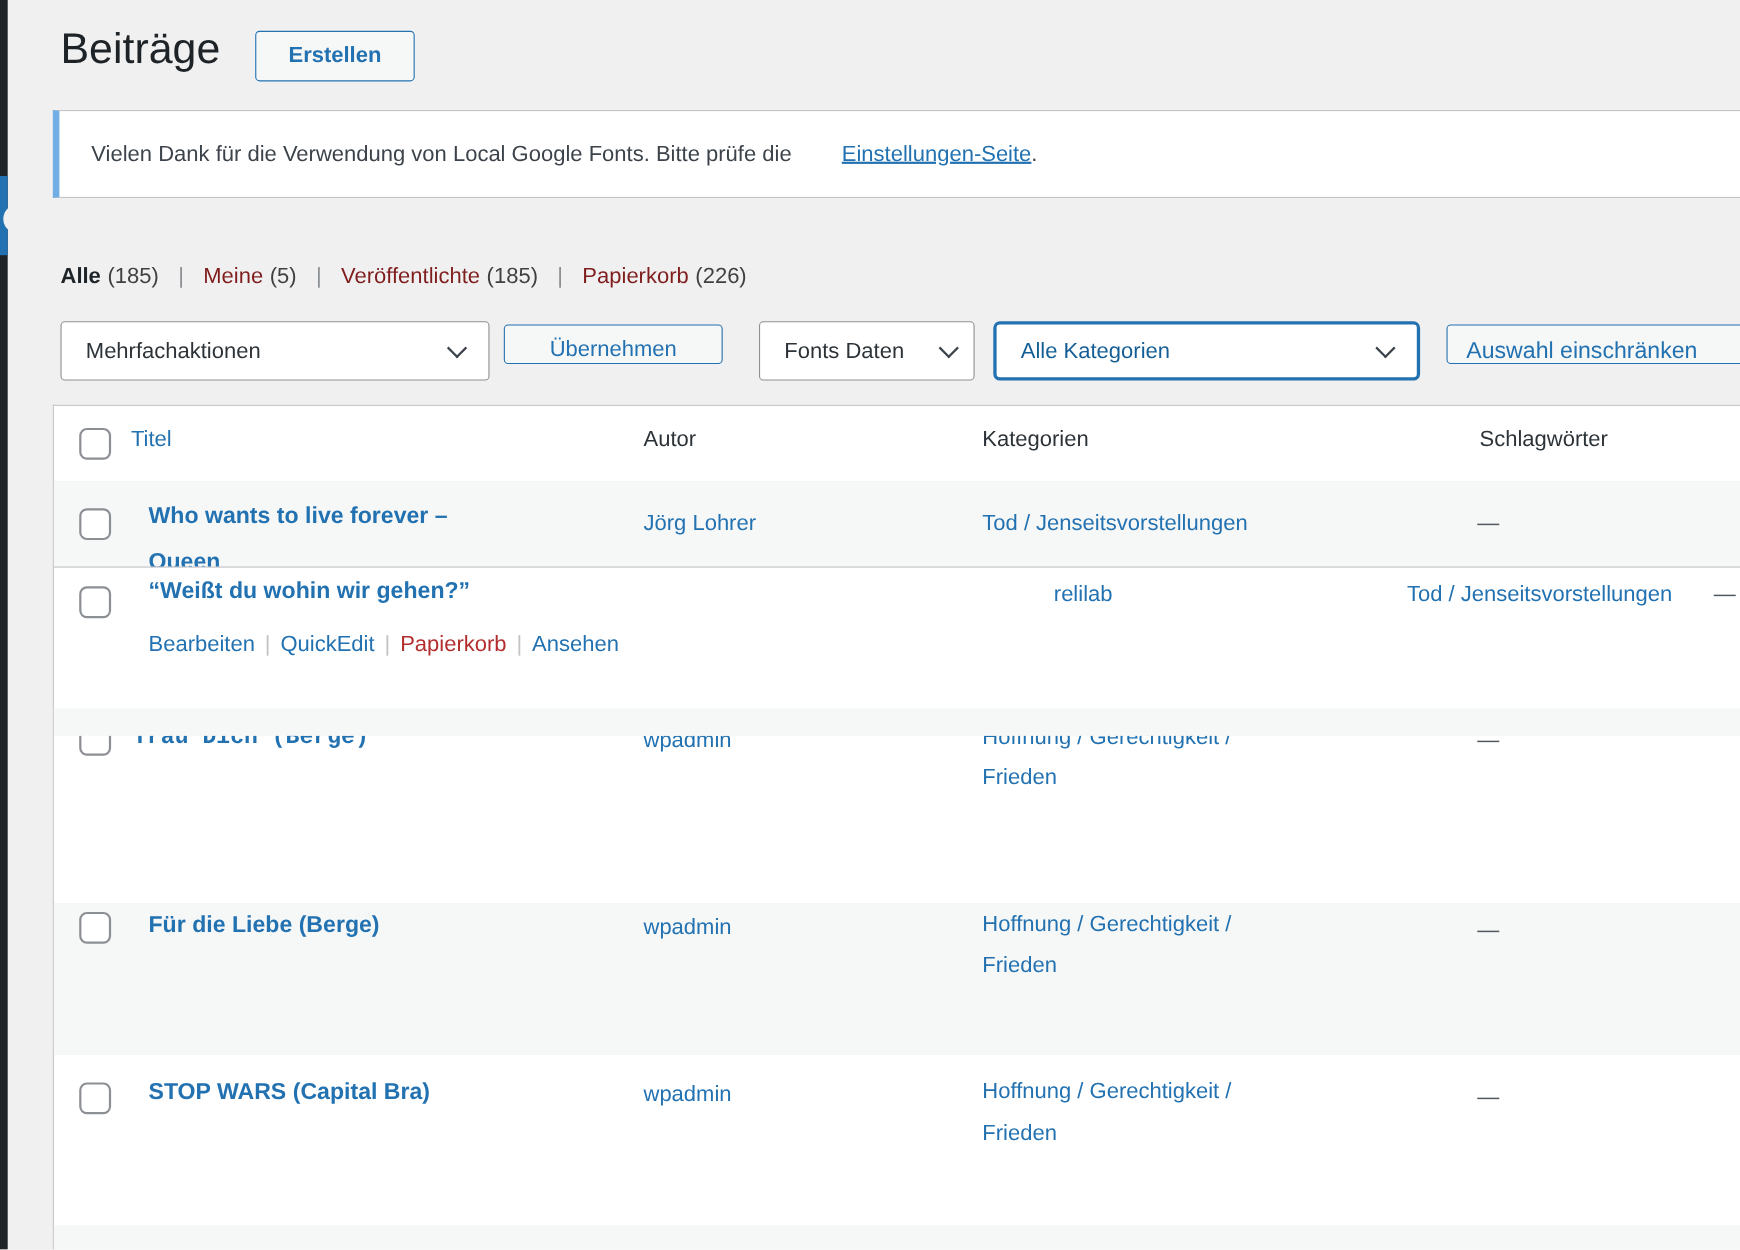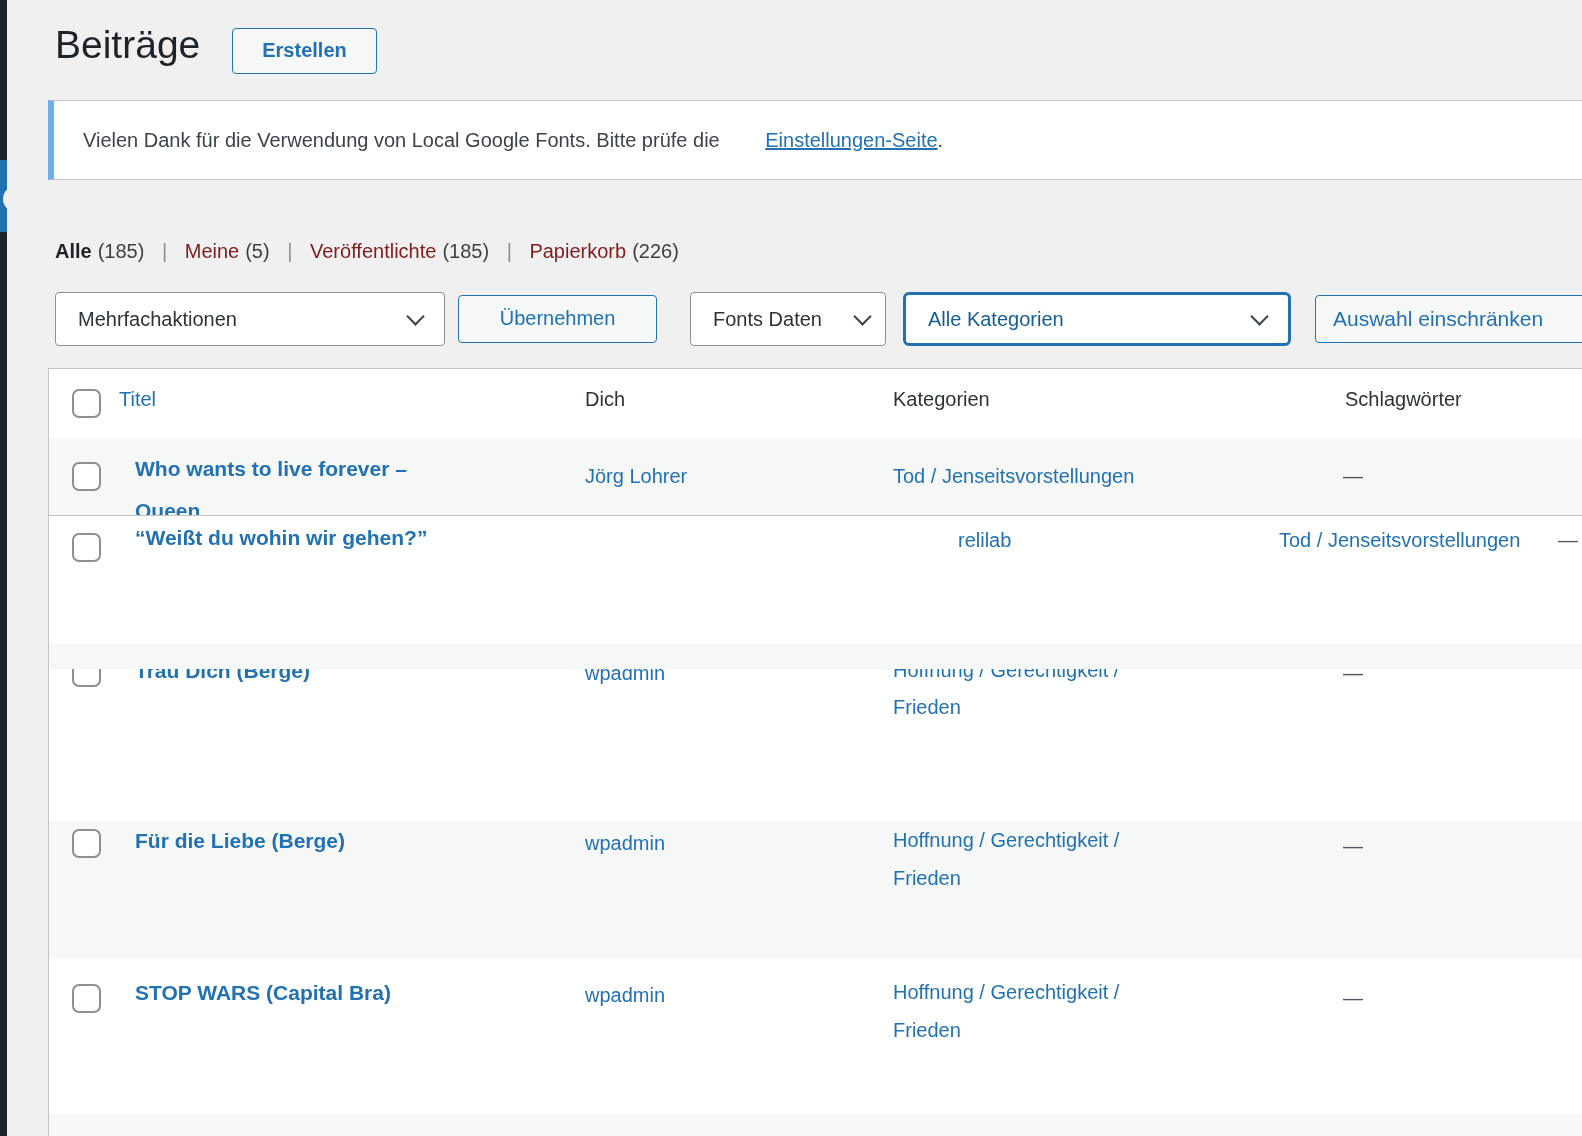--- a/index.html
+++ b/index.html
@@ -38,21 +38,21 @@
     position:absolute;top:292px;height:54px;box-sizing:border-box;background:#fff;
     border:1px solid #8c8f94;border-radius:4px;font-size:20px;color:#2c3338;
     line-height:52px;padding-left:22px;cursor:pointer;
   }
   .sel-focus{border:3px solid #2271b1;border-radius:6px;line-height:48px;color:#135e96;}
   .chev{
     position:absolute;right:22px;top:50%;width:11px;height:11px;margin-top:-9px;
     border-right:2.5px solid #3c434a;border-bottom:2.5px solid #3c434a;transform:rotate(45deg);
   }
   .wpbtn{
-    position:absolute;top:295px;height:48px;box-sizing:border-box;background:#f6f7f7;
+    position:absolute;top:295px;height:36px;box-sizing:border-box;background:#f6f7f7;
     border:1.5px solid #2271b1;border-radius:4px;color:#2271b1;font-size:20px;
     text-align:center;line-height:45px;cursor:pointer;white-space:nowrap;
   }
   
   .table{
     position:absolute;left:48px;top:368px;width:1560px;height:768px;background:#fff;
     border-top:1px solid #c3c4c7;border-left:1px solid #c3c4c7;font-size:20px;
   }
   .trow{position:absolute;left:0;width:100%;}
   .cb{
@@ -110,45 +110,48 @@
   <span>Alle Kategorien</span>
   <span class="chev"></span>
 </div>
 <a class="wpbtn" style="left:1315px;width:290px;text-align:left;padding-left:17px;font-size:21px;box-sizing:border-box;">Auswahl einschränken</a>
 
 <div class="table">
 
   <div class="trow" style="top:0;height:69px;border-bottom:1px solid #c3c4c7;">
     <span class="cb" style="left:23px;top:20px;"></span>
     <a class="hcell hlink" style="left:70px;top:19px;">Titel</a>
-    <span class="hcell" style="left:536px;top:19px;">Dich</span>
+    <span class="hcell" style="left:536px;top:19px;">Autor</span>
     <span class="hcell" style="left:844px;top:19px;">Kategorien</span>
     <span class="hcell" style="left:1296px;top:19px;">Schlagwörter</span>
   </div>
 
   <div class="trow stripe" style="top:69px;height:77px;border-bottom:1px solid #c3c4c7;overflow:hidden;">
     <span class="cb" style="left:23px;top:24px;"></span>
     <a class="rtitle" style="left:86px;top:19px;">Who wants to live forever –</a>
     <a class="rtitle" style="left:86px;top:61px;">Queen</a>
     <a class="rlink" style="left:536px;top:27px;">Jörg Lohrer</a>
     <a class="rcat" style="left:844px;top:27px;">Tod / Jenseitsvorstellungen</a>
     <span class="dash" style="left:1294px;top:27px;">—</span>
   </div>
 
   <div class="trow" style="top:146px;height:129px;">
     <span class="cb" style="left:23px;top:18px;"></span>
     <a class="rtitle" style="left:86px;top:11px;">“Weißt du wohin wir gehen?”</a>
     <a class="rlink" style="left:909px;top:14px;">relilab</a>
     <a class="rcat" style="left:1230px;top:14px;">Tod / Jenseitsvorstellungen</a>
     <span class="dash" style="left:1509px;top:14px;">—</span>
+    <div class="actions" style="left:86px;top:60px;">
+      <a>Bearbeiten</a><span class="act-sep">|</span><a>QuickEdit</a><span class="act-sep">|</span><a class="danger">Papierkorb</a><span class="act-sep">|</span><a>Ansehen</a>
+    </div>
   </div>
 
   <div class="trow" style="top:275px;height:177px;background:#fff;">
     <span class="cb" style="left:23px;top:14px;"></span>
-    <a class="rtitle" style="left:86px;top:15px;">Trau Dich (Berge)</a>
+    <a class="rtitle" style="left:72px;top:15px;font-family:Liberation Mono, monospace;">Trau Dich (Berge)</a>
     <a class="rlink" style="left:536px;top:18px;">wpadmin</a>
     <a class="rcat" style="left:844px;top:15px;">Hoffnung / Gerechtigkeit /</a>
     <a class="rcat" style="left:844px;top:52px;">Frieden</a>
     <span class="dash" style="left:1294px;top:18px;">—</span>
   </div>
 
   <div class="trow stripe" style="top:452px;height:138px;">
     <span class="cb" style="left:23px;top:8px;"></span>
     <a class="rtitle" style="left:86px;top:8px;">Für die Liebe (Berge)</a>
     <a class="rlink" style="left:536px;top:11px;">wpadmin</a>

